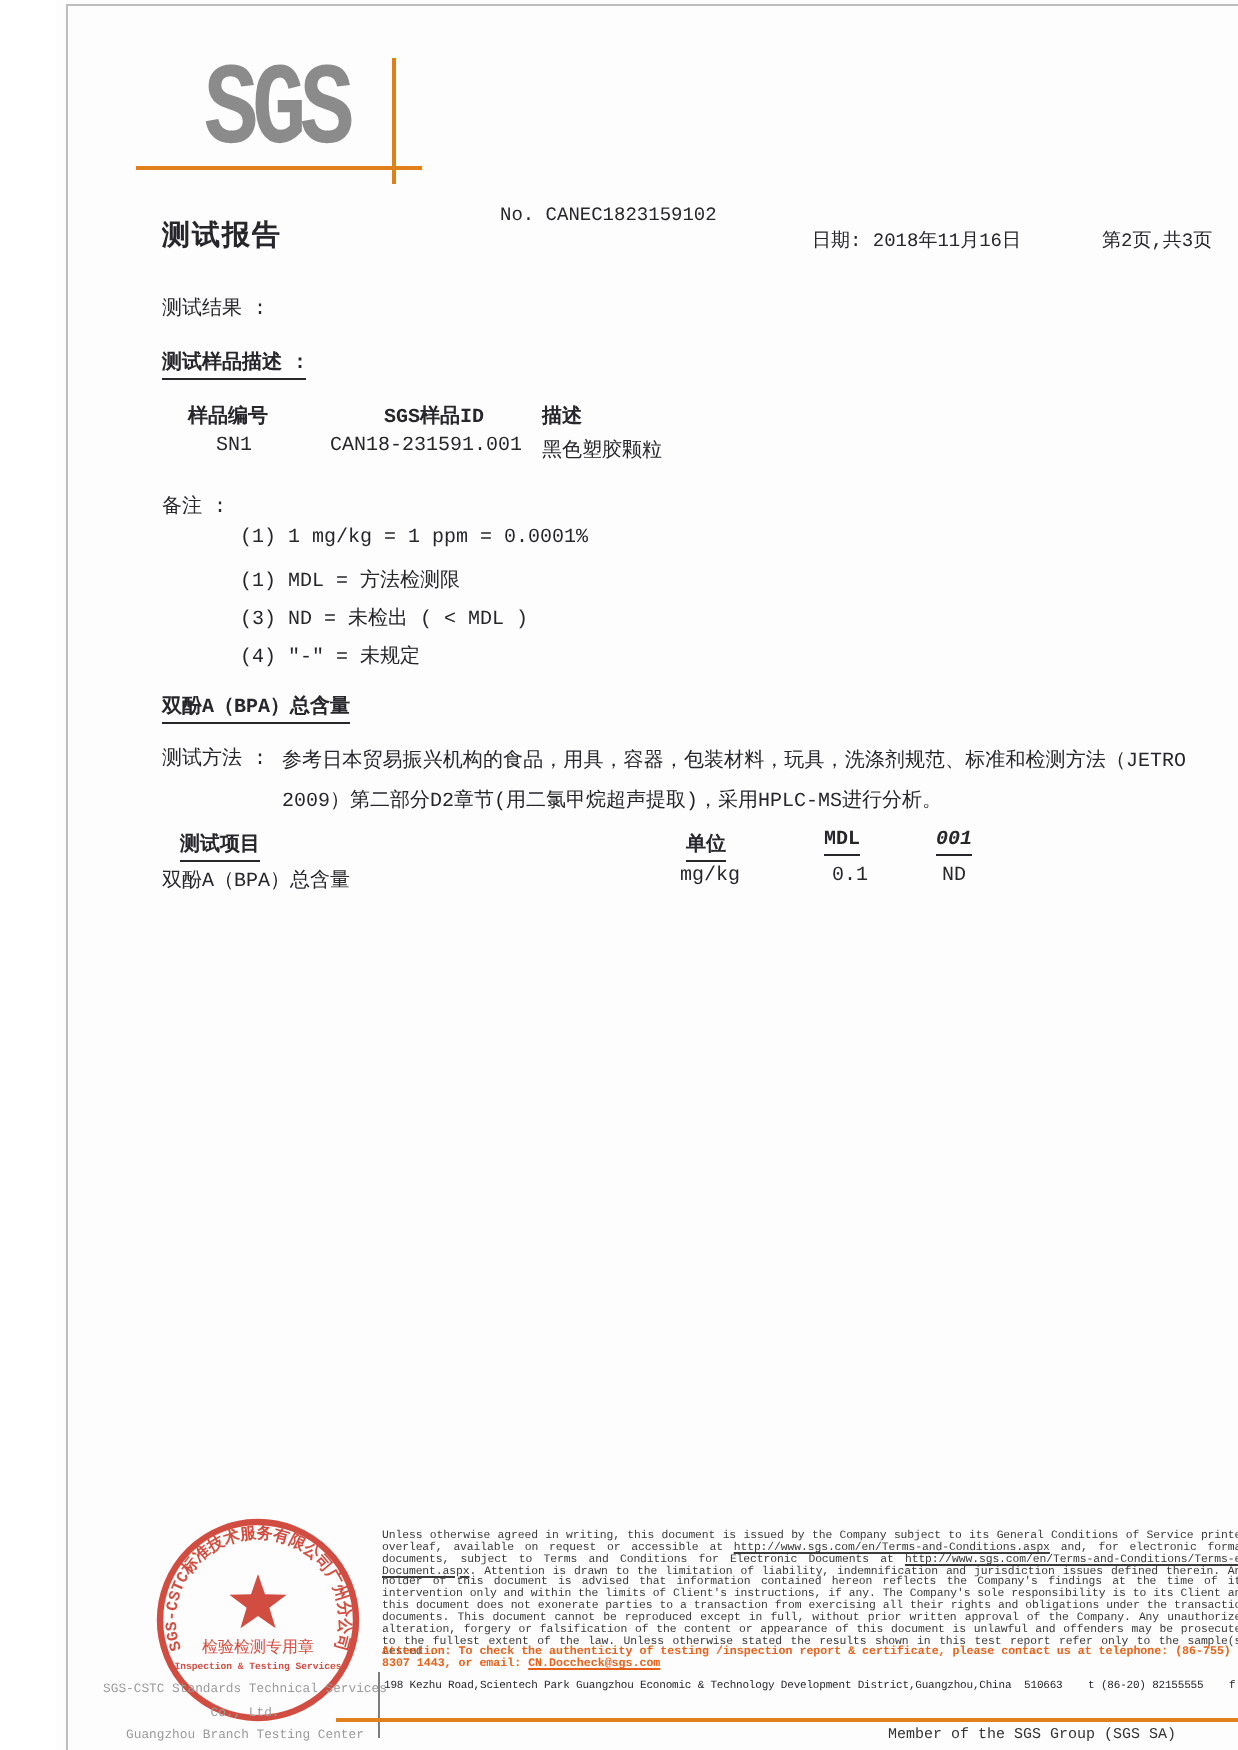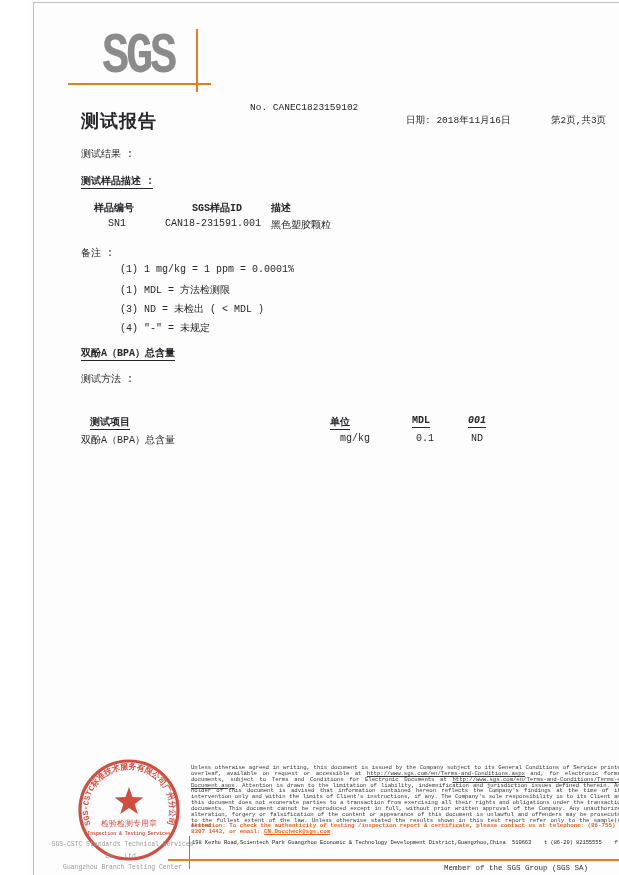--- a/index.html
+++ b/index.html
@@ -13,40 +13,40 @@
   .pb-top   { left:5px; top:2px; width:602px; height:1px; background:#bdbdbd; }
   .pb-right { left:606px; top:2px; width:1px; height:873px; background:#bdbdbd; }
   
   .logo-text {
     left:74px; top:31px; font-size:58px; line-height:52px; font-weight:bold;
     color:#8b8b8b; letter-spacing:-4px; transform:scaleX(0.78); transform-origin:0 0;
   }
   .logo-hline { left:40px; top:83px; width:143px; height:2px; background:#e0801a; }
   .logo-vline { left:168px; top:29px; width:2px; height:63px; background:#e0801a; }
   
-  .rpt-title { left:53px; top:109px; font-size:18px; font-weight:bold; letter-spacing:1px; }
+  .rpt-title { left:53px; top:109px; font-size:14px; font-weight:bold; letter-spacing:1px; }
   .hdr-no    { left:222px; top:102px; font-size:9.5px; }
   .hdr-date  { left:378px; top:114px; font-size:9.5px; }
   .hdr-page  { left:523px; top:114px; font-size:9.5px; }
   .t10   { font-size:10px; }
   .bold  { font-weight:bold; }
   .ul    { border-bottom:1px solid #26262b; padding-bottom:1px; }
   .ital  { font-style:italic; }
   
   .lbl-result  { left:53px; top:147px; }
   .lbl-sample  { left:53px; top:174px; }
   .st-h1 { left:66px;  top:201px; } .st-h2 { left:164px; top:201px; } .st-h3 { left:243px; top:201px; }
   .st-v1 { left:80px;  top:218px; } .st-v2 { left:137px; top:218px; } .st-v3 { left:243px; top:218px; }
   .lbl-remarks { left:53px; top:246px; }
   .rk0 { left:92px; top:264px; } .rk1 { left:92px; top:283px; }
   .rk2 { left:92px; top:302px; } .rk3 { left:92px; top:321px; }
   .bpa-head { left:53px; top:346px; }
   .lbl-method { left:53px; top:372px; }
   .method-text { left:113px; top:372px; width:452px; line-height:19.5px; text-align:justify; }
-  .rt-h1 { left:62px;  top:415px; } .rt-h2 { left:302px; top:415px; }
+  .rt-h1 { left:62px;  top:415px; } .rt-h2 { left:315px; top:415px; }
   .rt-h3 { left:384px; top:415px; } .rt-h4 { left:440px; top:415px; }
   .rt-v1 { left:53px;  top:433px; } .rt-v2 { left:312px; top:433px; }
   .rt-v3 { left:388px; top:433px; } .rt-v4 { left:443px; top:433px; }
   
   .stamp { left:48px; top:757px; width:106px; height:106px; }
   .company-lines { left:22px; top:839px; width:145px; text-align:center;
                    font-size:6.4px; line-height:11.5px; color:#9a9a9a; }
   .legal { left:163px; top:765px; width:433px; font-size:5.7px; line-height:5.85px;
            text-align:justify; color:#3a3a3a; letter-spacing:-0.05px; }
   .attn { left:163px; top:823px; width:433px; font-size:5.8px; line-height:6.3px;
@@ -93,20 +93,21 @@
   <div class="abs rk0 t10">(1) 1 mg/kg = 1 ppm = 0.0001%</div>
   <div class="abs rk1 t10">(1) MDL = 方法检测限</div>
   <div class="abs rk2 t10">(3) ND = 未检出 ( &lt; MDL )</div>
   <div class="abs rk3 t10">(4) "-" = 未规定</div>
 
   <div class="abs bpa-head t10">
     <span class="ul bold">双酚A（BPA）总含量</span>
   </div>
 
   <div class="abs lbl-method t10">测试方法 :</div>
+  <div class="abs method-text t10">参考日本贸易振兴机构的食品，用具，容器，包装材料，玩具，洗涤剂规范、标准和检测方法（JETRO 2009）第二部分D2章节(用二氯甲烷超声提取)，采用HPLC-MS进行分析。</div>
 
   <div class="abs rt-h1 t10">
     <span class="ul bold">测试项目</span>
   </div>
   <div class="abs rt-h2 t10">
     <span class="ul bold">单位</span>
   </div>
   <div class="abs rt-h3 t10">
     <span class="ul bold">MDL</span>
   </div>

